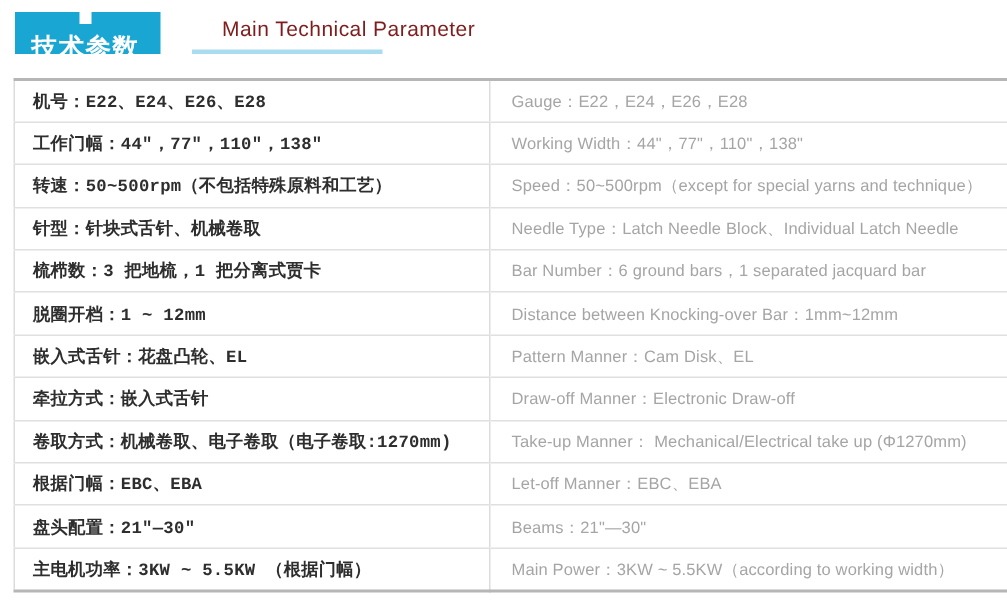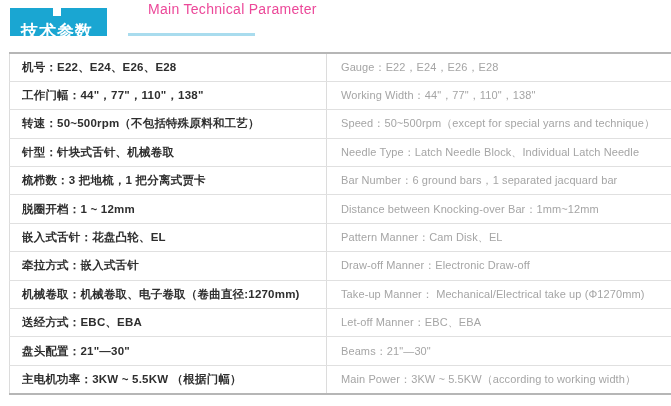--- a/index.html
+++ b/index.html
@@ -52,23 +52,23 @@
     position: absolute;
     left: 128px;
     top: 33px;
     width: 127px;
     height: 3px;
     background: #a9dcee;
   }
   .header-subtitle {
     position: absolute;
     left: 148px;
-    top: 2px;
+    top: 12px;
     font-size: 14px;
-    color: #ec4899;
+    color: #7f1d1d;
     letter-spacing: 0.3px;
     line-height: 1;
     white-space: nowrap;
   }
 
   
   .spec-table {
     position: absolute;
     left: 9px;
     top: 52px;
@@ -92,20 +92,21 @@
   }
   .spec-table tr:last-child td {
     border-bottom: none;
   }
   td.cn {
     width: 304px;
     font-size: 11.5px;
     color: #2e2e2e;
     font-weight: bold;
     letter-spacing: 0.2px;
+    font-family: Liberation Mono, monospace;
   }
   td.en {
     width: 349px;
     border-left: 1px solid #dcdcdc;
     font-size: 11px;
     color: #a5a5a5;
     letter-spacing: 0.1px;
     padding-left: 14px;
   }
 </style>
@@ -149,25 +150,25 @@
     </tr>
     <tr>
       <td class="cn">嵌入式舌针：花盘凸轮、EL</td>
       <td class="en">Pattern Manner：Cam Disk、EL</td>
     </tr>
     <tr>
       <td class="cn">牵拉方式：嵌入式舌针</td>
       <td class="en">Draw-off Manner：Electronic Draw-off</td>
     </tr>
     <tr>
-      <td class="cn">机械卷取：机械卷取、电子卷取（卷曲直径:1270mm)</td>
+      <td class="cn">卷取方式：机械卷取、电子卷取（电子卷取:1270mm)</td>
       <td class="en">Take-up Manner： Mechanical/Electrical take up (Φ1270mm)</td>
     </tr>
     <tr>
-      <td class="cn">送经方式：EBC、EBA</td>
+      <td class="cn">根据门幅：EBC、EBA</td>
       <td class="en">Let-off Manner：EBC、EBA</td>
     </tr>
     <tr>
       <td class="cn">盘头配置：21"—30"</td>
       <td class="en">Beams：21"—30"</td>
     </tr>
     <tr>
       <td class="cn">主电机功率：3KW ~ 5.5KW （根据门幅）</td>
       <td class="en">Main Power：3KW ~ 5.5KW（according to working width）</td>
     </tr>

